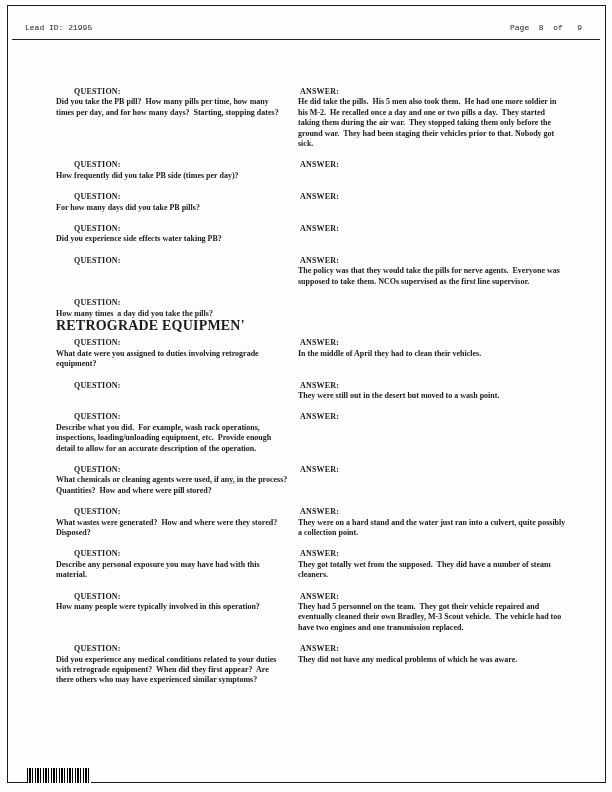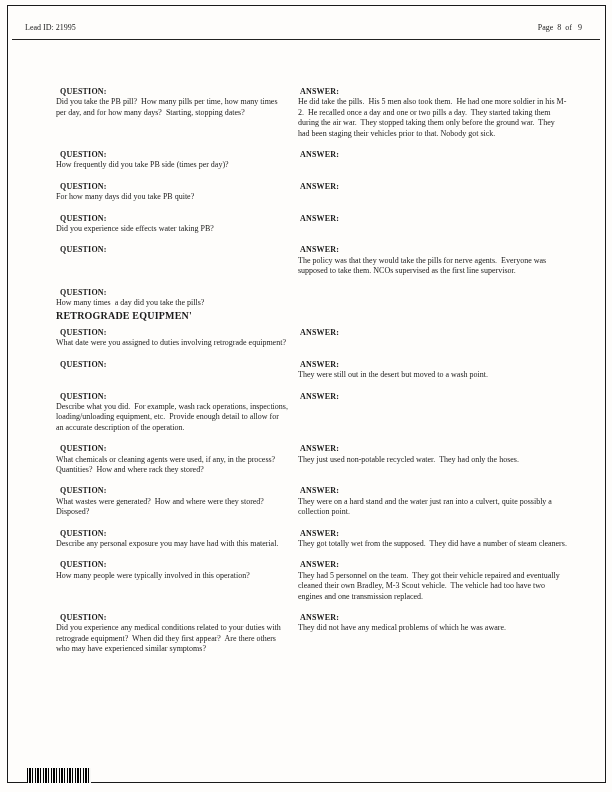--- a/index.html
+++ b/index.html
@@ -20,43 +20,44 @@
     top: 5px; left: 7px; right: 6px; bottom: 9px;
     border: 1px solid #1a1a1a;
     pointer-events: none;
   }
   .header {
     position: absolute;
     top: 23px; left: 25px; right: 30px;
     display: flex;
     justify-content: space-between;
     font-size: 8px;
+    font-family: Liberation Mono, monospace;
   }
   .page-num { white-space: pre; margin-left: 40px; }
   .rule {
     position: absolute;
     top: 39px; left: 12px; right: 12px;
     border-top: 1px solid #222;
   }
   .content {
     position: absolute;
     top: 87px; left: 56px; right: 26px;
     font-size: 8px;
     line-height: 10.4px;
   }
   .row { display: flex; margin-bottom: 11px; }
   .row.tight { margin-bottom: 2px; }
   .q-cell { width: 238px; flex-shrink: 0; padding-right: 6px; box-sizing: border-box; }
   .a-cell { width: 270px; margin-left: 4px; }
-  .qa-label { font-weight: bold; margin-left: 4px; letter-spacing: 0.2px; min-height: 10.4px; }
+  .qa-label { font-weight: bold; margin-left: 18px; letter-spacing: 0.2px; min-height: 10.4px; }
   .a-cell .qa-label { margin-left: 2px; }
-  .qa-text { white-space: pre-wrap; }
+  .qa-text { white-space: pre-wrap; font-weight: bold; }
   .section-header {
     font-weight: bold;
-    font-size: 10px;
+    font-size: 14px;
     margin: 1px 0 7px 0;
     letter-spacing: 0.2px;
   }
   .barcode {
     position: absolute;
     left: 27px; bottom: 9px;
     width: 64px; height: 15px;
     background: repeating-linear-gradient(90deg,
       #000 0px, #000 1px,
       #f8f8f6 1px, #f8f8f6 2.5px,
@@ -98,21 +99,21 @@
       </div>
       <div class="a-cell">
         <div class="qa-label">ANSWER:</div>
         <div class="qa-text"></div>
       </div>
     </div>
 
     <div class="row">
       <div class="q-cell">
         <div class="qa-label">QUESTION:</div>
-        <div class="qa-text">For how many days did you take PB quite?</div>
+        <div class="qa-text">For how many days did you take PB pills?</div>
       </div>
       <div class="a-cell">
         <div class="qa-label">ANSWER:</div>
         <div class="qa-text"></div>
       </div>
     </div>
 
     <div class="row">
       <div class="q-cell">
         <div class="qa-label">QUESTION:</div>
@@ -147,20 +148,21 @@
 
     <div class="section-header">RETROGRADE EQUIPMEN'</div>
 
     <div class="row">
       <div class="q-cell">
         <div class="qa-label">QUESTION:</div>
         <div class="qa-text">What date were you assigned to duties involving retrograde equipment?</div>
       </div>
       <div class="a-cell">
         <div class="qa-label">ANSWER:</div>
+        <div class="qa-text">In the middle of April they had to clean their vehicles.</div>
       </div>
     </div>
 
     <div class="row">
       <div class="q-cell">
         <div class="qa-label">QUESTION:</div>
       </div>
       <div class="a-cell">
         <div class="qa-label">ANSWER:</div>
         <div class="qa-text">They were still out in the desert but moved to a wash point.</div>
@@ -173,25 +175,24 @@
         <div class="qa-text">Describe what you did.  For example, wash rack operations, inspections, loading/unloading equipment, etc.  Provide enough detail to allow for an accurate description of the operation.</div>
       </div>
       <div class="a-cell">
         <div class="qa-label">ANSWER:</div>
       </div>
     </div>
 
     <div class="row">
       <div class="q-cell">
         <div class="qa-label">QUESTION:</div>
-        <div class="qa-text">What chemicals or cleaning agents were used, if any, in the process?  Quantities?  How and where rack they stored?</div>
-      </div>
-      <div class="a-cell">
-        <div class="qa-label">ANSWER:</div>
-        <div class="qa-text">They just used non-potable recycled water.  They had only the hoses.</div>
+        <div class="qa-text">What chemicals or cleaning agents were used, if any, in the process?  Quantities?  How and where were pill stored?</div>
+      </div>
+      <div class="a-cell">
+        <div class="qa-label">ANSWER:</div>
       </div>
     </div>
 
     <div class="row">
       <div class="q-cell">
         <div class="qa-label">QUESTION:</div>
         <div class="qa-text">What wastes were generated?  How and where were they stored?  Disposed?</div>
       </div>
       <div class="a-cell">
         <div class="qa-label">ANSWER:</div>

